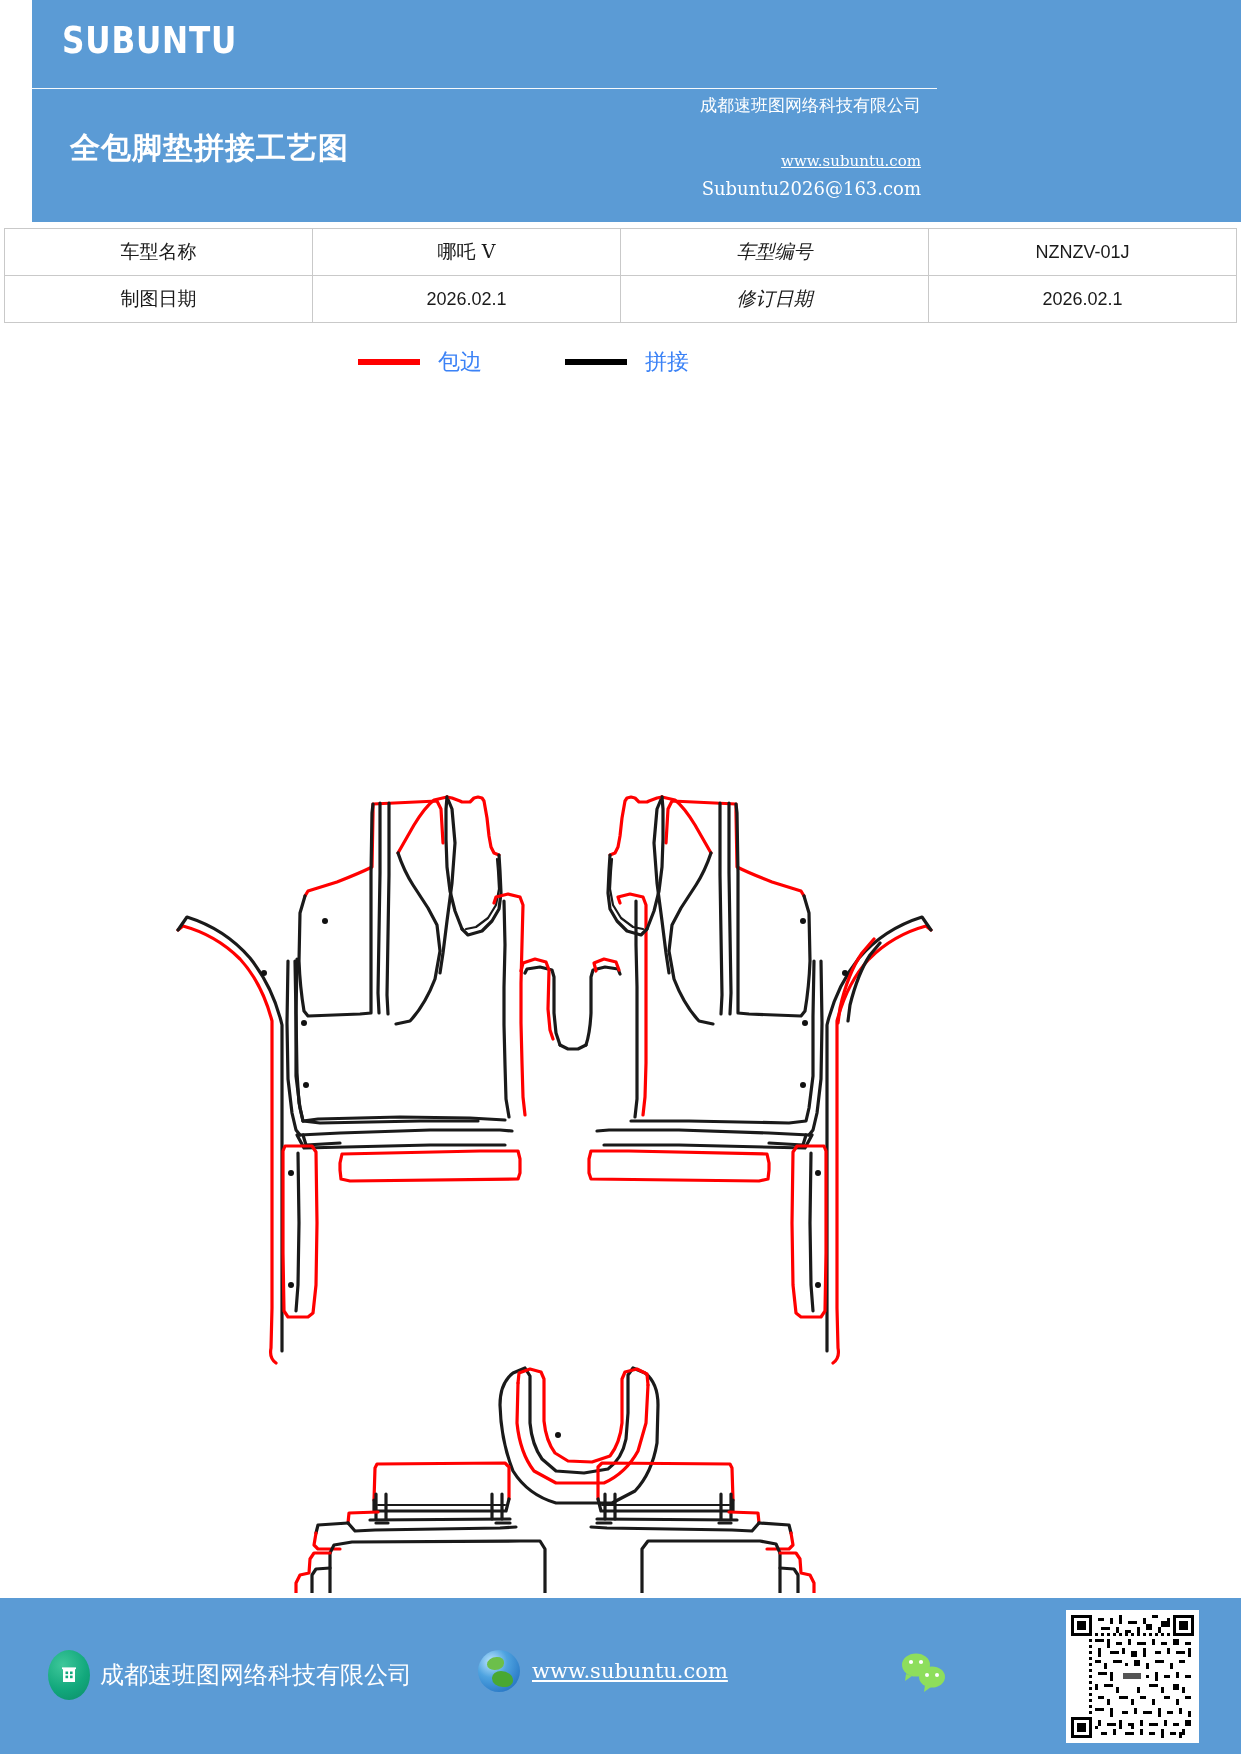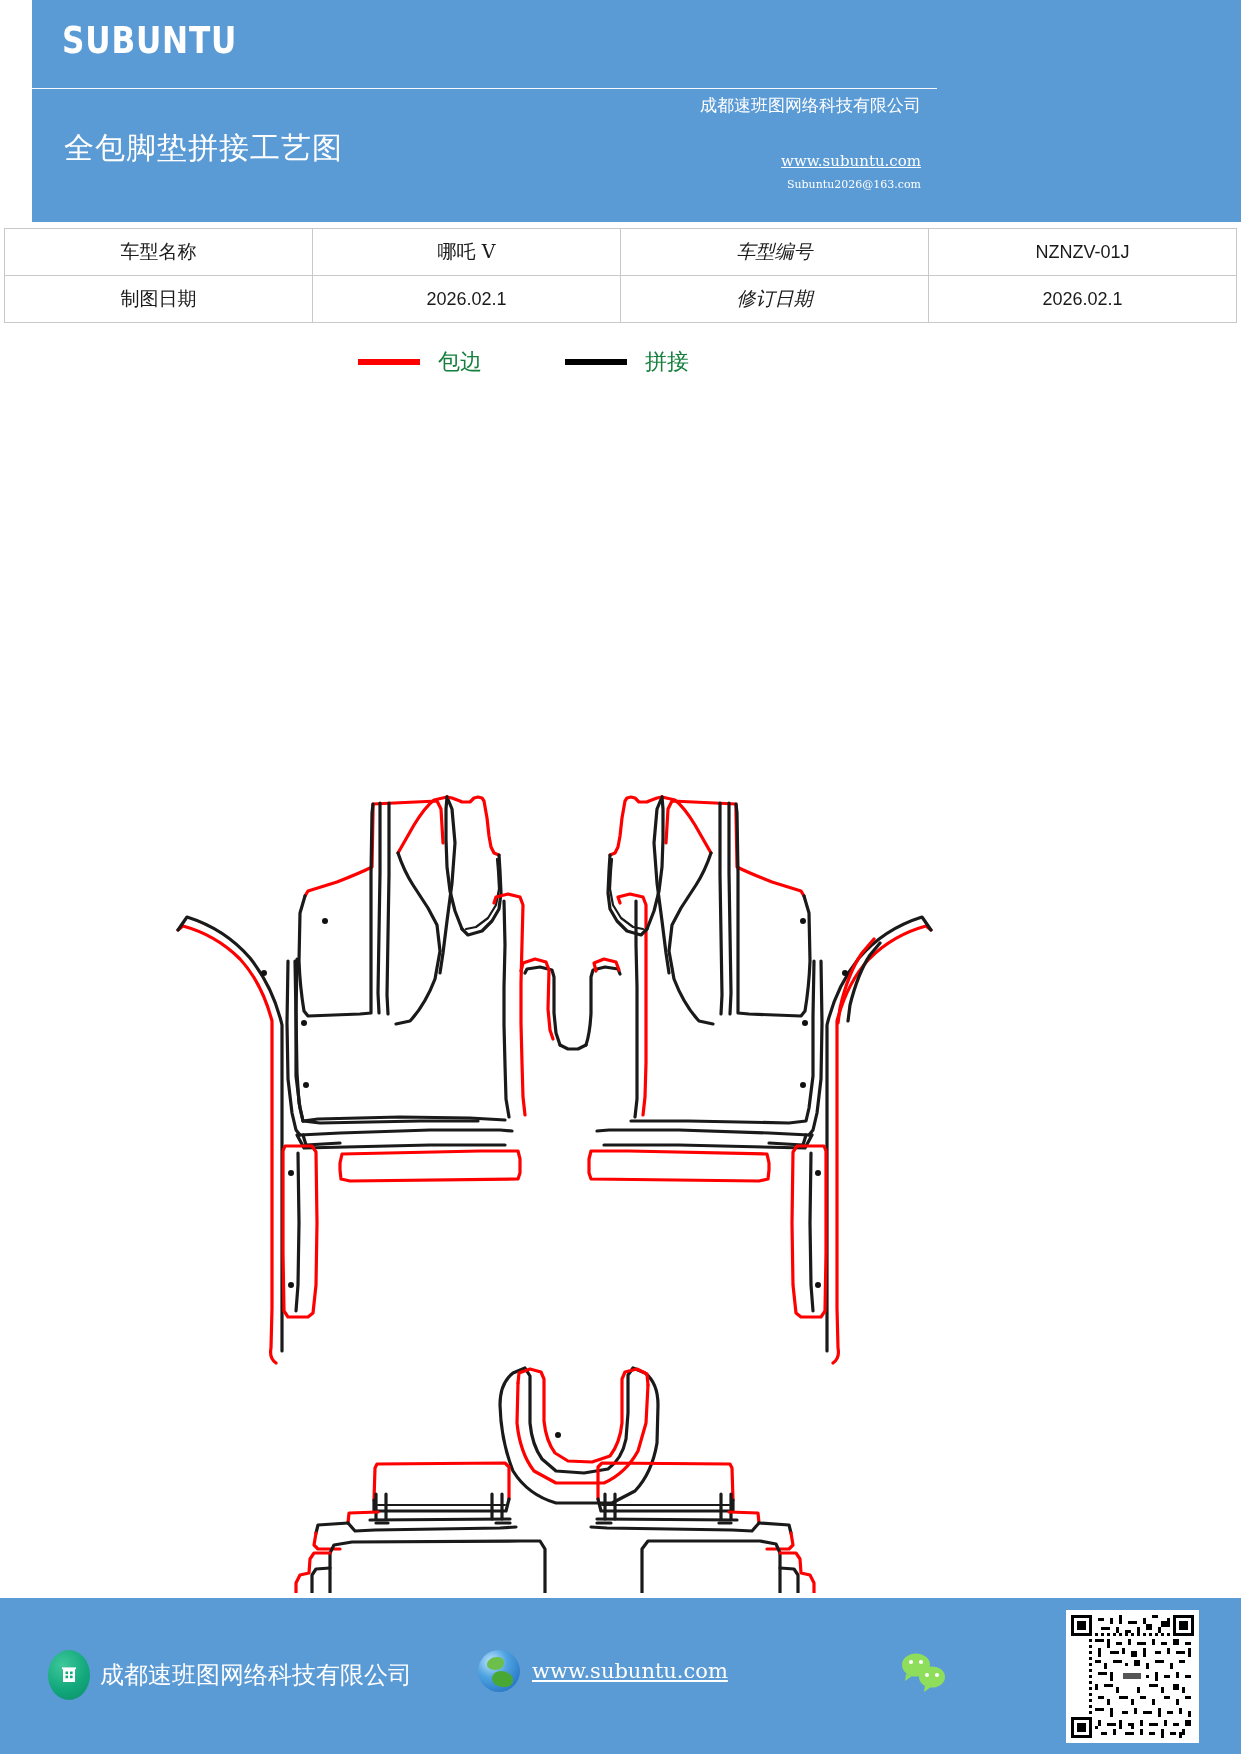--- a/index.html
+++ b/index.html
@@ -40,24 +40,24 @@
     position: absolute;
     left: 0;
     top: 88px;
     width: 905px;
     height: 1px;
     background: #ffffff;
     opacity: 0.95;
   }
   .doc-title {
     position: absolute;
-    left: 32px;
+    left: 38px;
     top: 128px;
     font-family: "DejaVu Sans", sans-serif;
-    font-weight: normal;
+    font-weight: bold;
     font-size: 30px;
     color: #ffffff;
     letter-spacing: 1px;
   }
   .company-line {
     position: absolute;
     right: 352px;
     top: 94px;
     font-family: "DejaVu Serif", serif;
     font-size: 17px;
@@ -72,21 +72,21 @@
     font-size: 15px;
     color: #ffffff;
     text-decoration: underline;
     white-space: nowrap;
   }
   .mail-line {
     position: absolute;
     right: 352px;
     top: 178px;
     font-family: "DejaVu Serif", serif;
-    font-size: 11px;
+    font-size: 18px;
     color: #ffffff;
     white-space: nowrap;
   }
   .sop-label {
     position: absolute;
     right: 22px;
     top: 58px;
     font-family: "Liberation Sans", sans-serif;
     font-weight: bold;
     font-size: 72px;
@@ -139,21 +139,21 @@
   .swatch {
     display: block;
     width: 62px;
     height: 5px;
   }
   .swatch.red { background: #ff0000; height: 6px; }
   .swatch.black { background: #000000; height: 6px; }
   .legend-label {
     font-family: "DejaVu Serif", serif;
     font-size: 22px;
-    color: #15803d;
+    color: #3b82f6;
   }
 
   
   .drawing-area {
     position: relative;
     width: 1241px;
     height: 1200px;
   }
   .drawing-svg {
     position: absolute;

